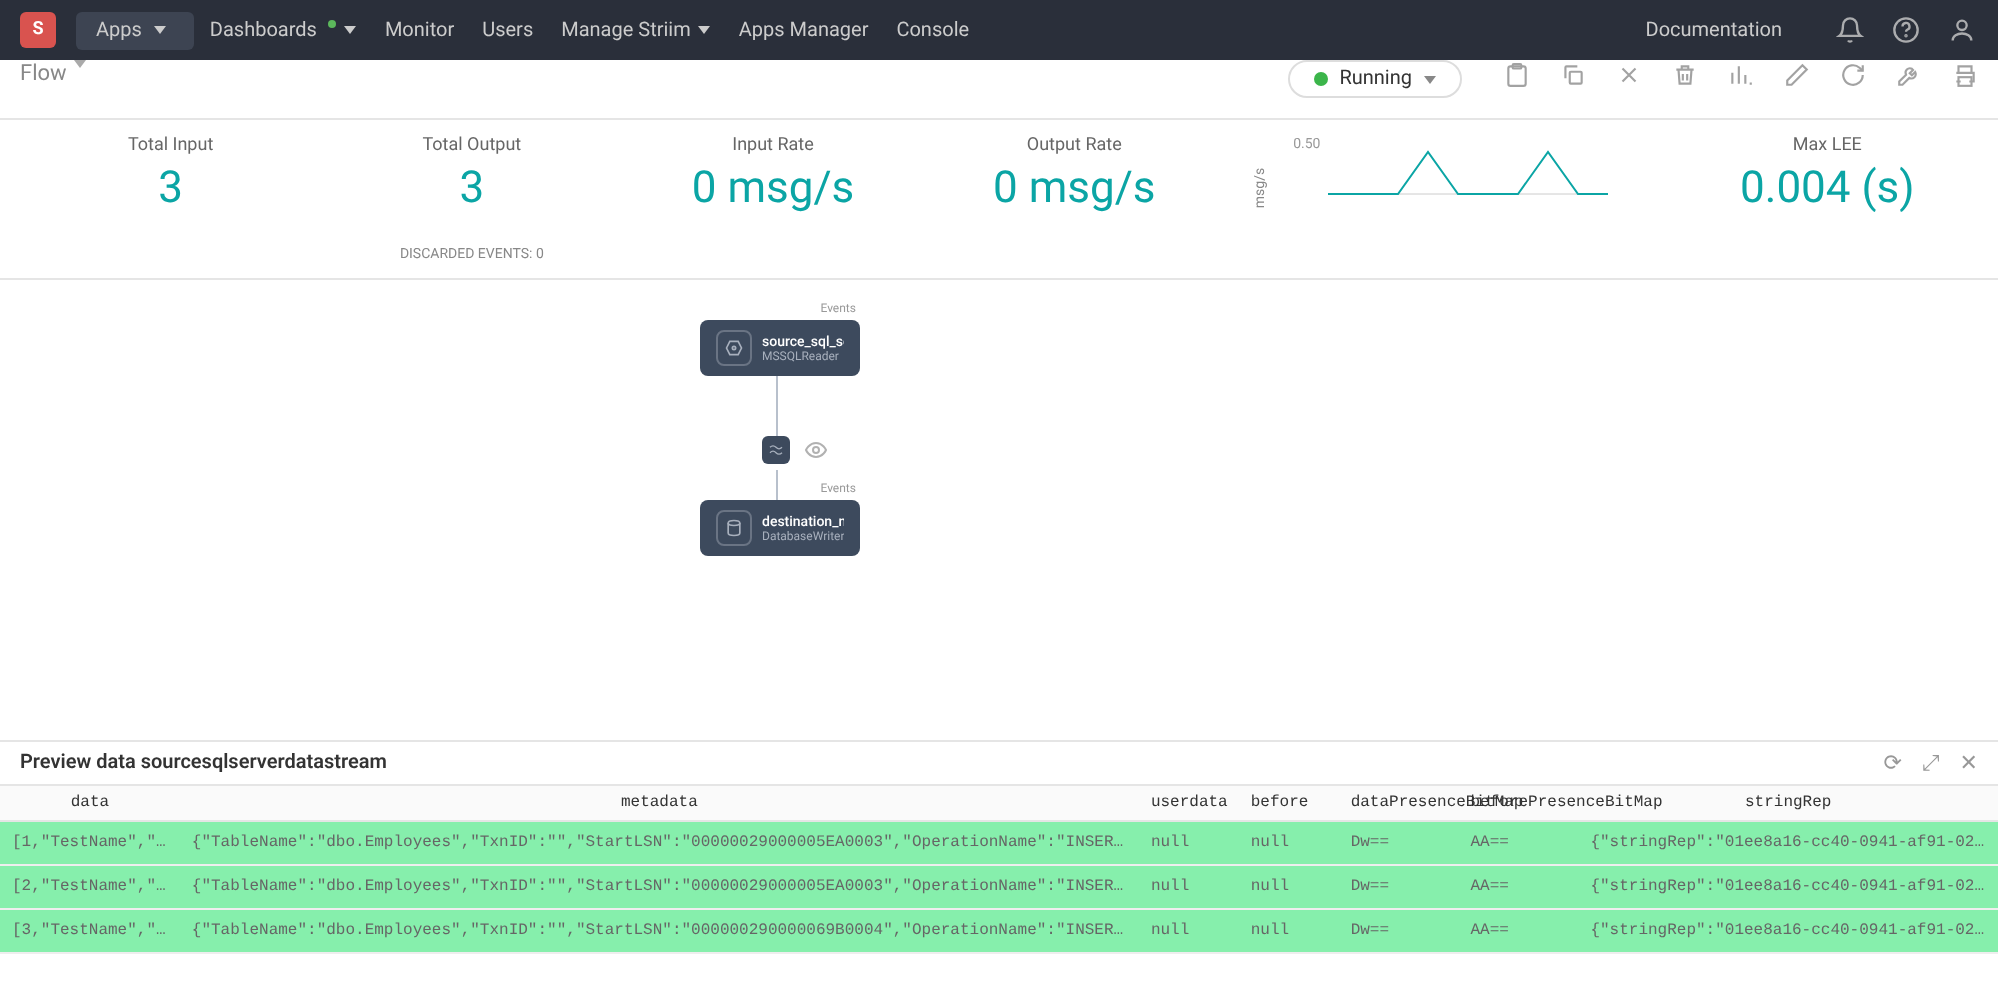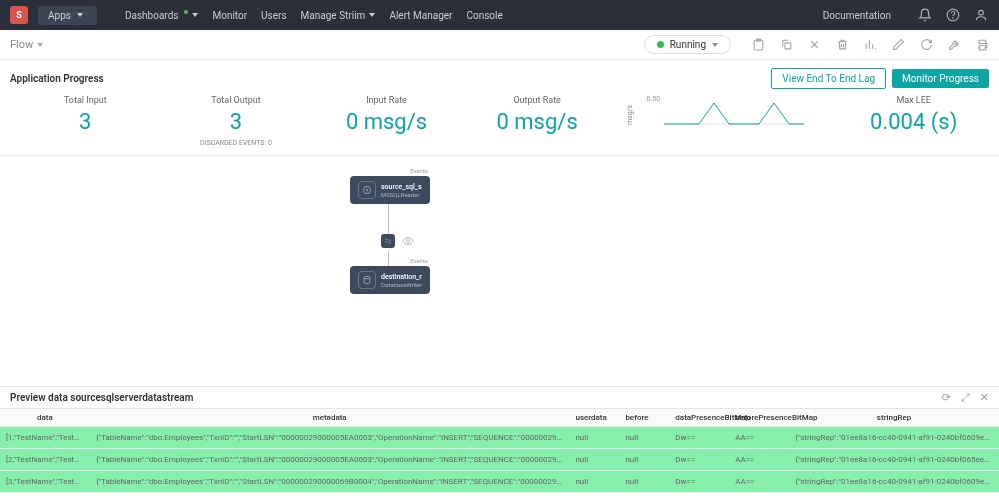--- a/index.html
+++ b/index.html
@@ -1,62 +1,62 @@
 <!DOCTYPE html>
 <html><head>
 <meta charset="utf-8">
 <style>
 * { margin: 0; padding: 0; box-sizing: border-box; }
 body { font-family: -apple-system, BlinkMacSystemFont, "Segoe UI", Roboto, sans-serif; font-size: 11px; color: #333; background: #fff; }
 .topbar { background: #2a2f3a; height: 30px; display: flex; align-items: center; padding: 0 10px; color: #ccc; }
 .logo { width: 18px; height: 18px; background: #d9534f; border-radius: 3px; margin-right: 10px; display: flex; align-items: center; justify-content: center; font-size: 9px; font-weight: bold; color: #fff; }
-.apps-btn { background: #3d4452; padding: 4px 14px 4px 10px; border-radius: 3px; font-size: 10px; margin-right: 28px; display: flex; align-items: center; gap: 6px; cursor: pointer; }
+.apps-btn { background: #3d4452; padding: 4px 14px 4px 10px; border-radius: 3px; font-size: 10px; margin-right: 8px; display: flex; align-items: center; gap: 6px; cursor: pointer; }
 .nav-item { font-size: 10px; margin-right: 14px; cursor: pointer; display: flex; align-items: center; gap: 4px; }
 .nav-indicator { width: 4px; height: 4px; background: #5cb85c; border-radius: 50%; margin-left: 2px; position: relative; top: -3px; }
 .topbar-spacer { flex: 1; }
 .topbar-right { display: flex; align-items: center; gap: 12px; padding-left: 22px; }
 .topbar-right .icon-btn { width: 16px; height: 16px; display: flex; align-items: center; justify-content: center; cursor: pointer; opacity: 0.8; }
-.flowbar { height: 30px; display: flex; align-items: center; padding: 0 10px; border-bottom: 1px solid #e5e5e5; }
+.flowbar { height: 30px; display: flex; align-items: flex-start; padding: 0 10px; border-bottom: 1px solid #e5e5e5; }
 .flowbar .label { color: #888; margin-right: 4px; }
 .flowbar .name { color: #333; margin-right: 8px; }
 .flowbar-spacer { flex: 1; }
 .status-chip { background: #fff; border: 1px solid #ddd; border-radius: 12px; padding: 3px 12px; display: flex; align-items: center; gap: 6px; font-size: 10px; cursor: pointer; }
 .status-dot { width: 7px; height: 7px; background: #3bb54a; border-radius: 50%; }
 .toolbar { display: flex; align-items: center; gap: 14px; margin-left: 20px; }
 .toolbar .tool-icon { width: 14px; height: 14px; display: flex; align-items: center; justify-content: center; cursor: pointer; opacity: 0.6; }
 .progress-section { padding: 8px 10px; border-bottom: 1px solid #e5e5e5; }
 .progress-header { display: flex; align-items: center; margin-bottom: 6px; }
 .progress-title { font-weight: 600; font-size: 10px; }
 .btn-outline { border: 1px solid #0ba5a5; color: #0ba5a5; background: #fff; padding: 4px 10px; border-radius: 2px; font-size: 10px; cursor: pointer; margin-left: 6px; }
 .btn-solid { background: #0ba5a5; color: #fff; padding: 4px 10px; border-radius: 2px; font-size: 10px; cursor: pointer; margin-left: 6px; }
 .metrics { display: flex; }
 .metric { flex: 1; text-align: center; }
 .metric.chart { flex: 1.5; position: relative; }
 .metric-label { font-size: 9px; color: #666; margin-bottom: 4px; }
 .metric-value { font-size: 22px; color: #0ba5a5; font-weight: 400; }
-.discarded { font-size: 7px; color: #888; text-transform: uppercase; margin-top: 5px; }
+.discarded { font-size: 7px; color: #888; text-transform: uppercase; margin-top: 16px; }
 .chart-ylabel { position: absolute; left: 8px; top: 50%; transform: rotate(-90deg) translateX(10px); font-size: 7px; color: #888; }
 .chart-svg { width: 140px; height: 30px; }
 .canvas-area { position: relative; height: 230px; background: #fff; }
 .node { position: absolute; background: #3d4a5d; color: #fff; border-radius: 4px; display: flex; align-items: center; padding: 5px 8px; width: 80px; height: 28px; }
 .node-icon-wrap { border: 1px solid #6a7484; border-radius: 4px; width: 18px; height: 18px; display: flex; align-items: center; justify-content: center; margin-right: 5px; flex-shrink: 0; }
 .node-text { display: flex; flex-direction: column; overflow: hidden; }
 .node-title { font-size: 7px; font-weight: 500; white-space: nowrap; }
 .node-sub { font-size: 6px; color: #a8b0bd; white-space: nowrap; }
 .node-events { position: absolute; top: -9px; right: 2px; font-size: 6px; color: #999; }
 .mid-node { position: absolute; display: flex; align-items: center; gap: 6px; }
 .mid-icon { width: 14px; height: 14px; background: #3d4a5d; border-radius: 3px; display: flex; align-items: center; justify-content: center; }
 .eye-icon { width: 14px; height: 14px; display: flex; align-items: center; justify-content: center; cursor: pointer; opacity: 0.5; }
 .connector { position: absolute; width: 1px; background: #b8c0cc; }
 .preview-panel { border-top: 1px solid #e5e5e5; background: #86efac; }
 .preview-header { display: flex; align-items: center; padding: 4px 10px; border-bottom: 1px solid #e5e5e5; background: #fff; }
 .preview-title { font-size: 10px; font-weight: 600; flex: 1; }
 .preview-tools { display: flex; gap: 10px; }
 .preview-tools .tool-icon { opacity: 0.5; cursor: pointer; font-size: 11px; }
-.data-table { width: 100%; border-collapse: collapse; font-size: 8px; table-layout: fixed; }
+.data-table { width: 100%; border-collapse: collapse; font-size: 8px; table-layout: fixed; font-family: Liberation Mono, monospace; }
 .data-table th { text-align: left; padding: 4px 6px; border-bottom: 1px solid #e5e5e5; font-weight: 500; color: #333; background: #fafafa; }
 .data-table td { padding: 6px 6px; border-bottom: 1px solid #eee; color: #666; white-space: nowrap; overflow: hidden; text-overflow: ellipsis; }
 .caret-down { display: inline-block; width: 0; height: 0; border-left: 3px solid transparent; border-right: 3px solid transparent; border-top: 4px solid currentColor; }
 svg { display: block; }
 </style>
 </head>
 <body>
 
 <div class="topbar">
   <div class="logo">S</div>
@@ -73,21 +73,21 @@
       <span>Monitor</span>
     </div>
   <div class="nav-item">
       <span>Users</span>
     </div>
   <div class="nav-item">
     <span>Manage Striim</span>
     <span class="caret-down"></span>
   </div>
   <div class="nav-item">
-      <span>Alert Manager</span>
+      <span>Apps Manager</span>
     </div>
   <div class="nav-item">
       <span>Console</span>
     </div>
   <div class="topbar-spacer"></div>
   <div class="topbar-right">
     <div class="nav-item">
         <span>Documentation</span>
       </div>
     <div class="icon-btn">
@@ -168,26 +168,20 @@
     <div class="tool-icon">
         <svg width="13" height="13" viewBox="0 0 24 24" fill="none" stroke="#666" stroke-width="2">
           <rect x="6" y="14" width="12" height="8"></rect>
           <path d="M6 10V4h12v6M4 10h16v8h-4M4 18h4"></path>
         </svg>
       </div>
   </div>
 </div>
 
 <div class="progress-section">
-  <div class="progress-header">
-    <div class="progress-title">Application Progress</div>
-    <div style="flex:1"></div>
-    <div class="btn-outline">View End To End Lag</div>
-    <div class="btn-solid">Monitor Progress</div>
-  </div>
   <div class="metrics">
     <div class="metric">
       <div class="metric-label">Total Input</div>
       <div class="metric-value">3</div>
     </div>
     <div class="metric">
       <div class="metric-label">Total Output</div>
       <div class="metric-value">3</div>
       <div class="discarded">DISCARDED EVENTS: 0</div>
     </div>

